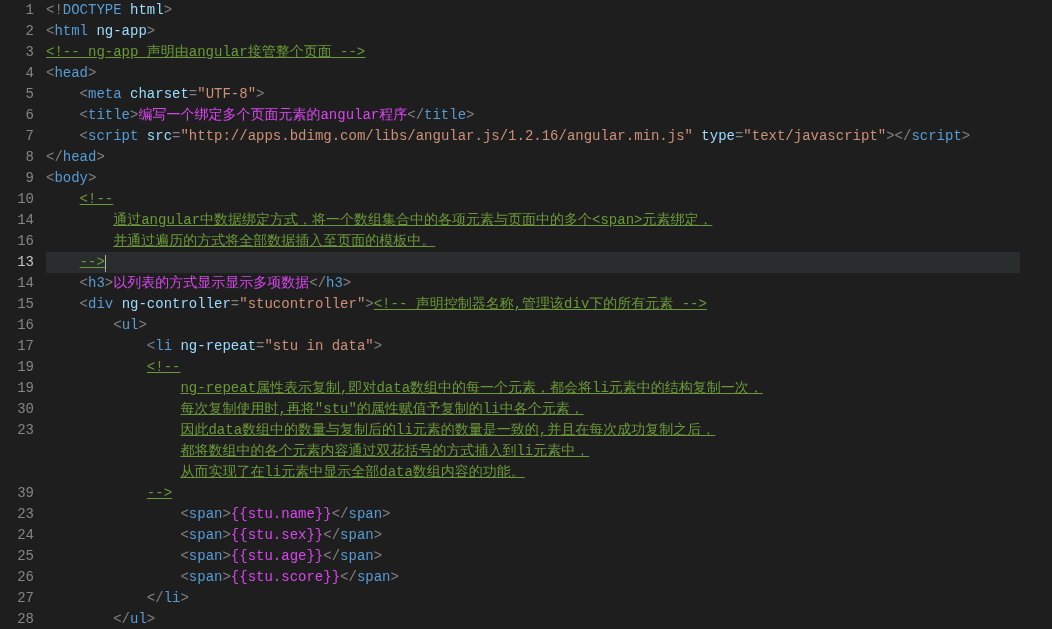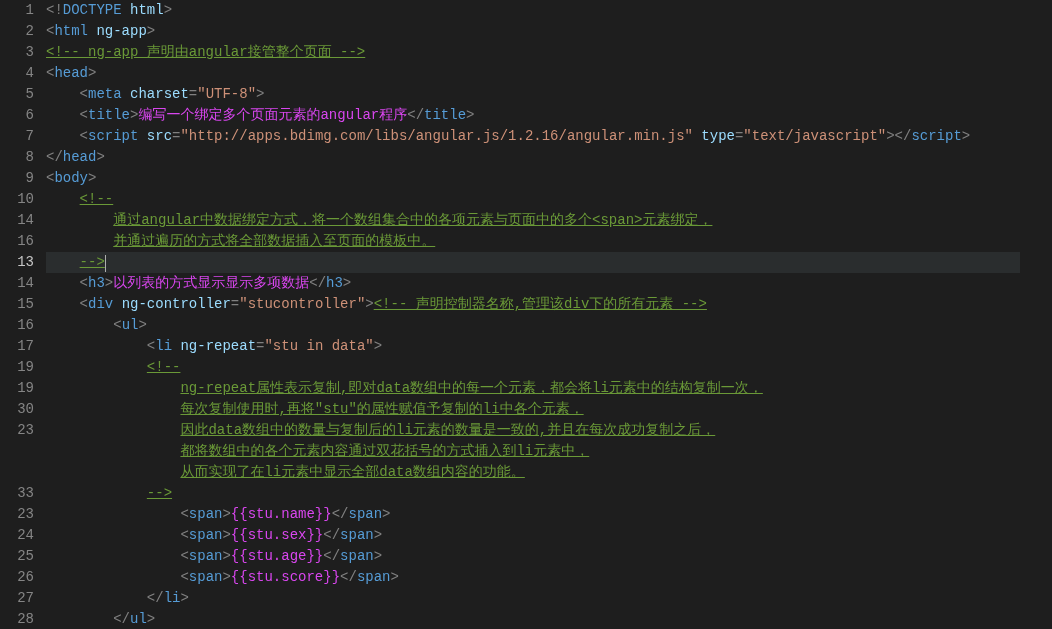--- a/index.html
+++ b/index.html
@@ -69,21 +69,21 @@
       <div class="ln">14</div>
       <div class="ln">15</div>
       <div class="ln">16</div>
       <div class="ln">17</div>
       <div class="ln">19</div>
       <div class="ln">19</div>
       <div class="ln">30</div>
       <div class="ln">23</div>
       <div class="ln"></div>
       <div class="ln"></div>
-      <div class="ln">33</div>
+      <div class="ln">39</div>
       <div class="ln">23</div>
       <div class="ln">24</div>
       <div class="ln">25</div>
       <div class="ln">26</div>
       <div class="ln">27</div>
       <div class="ln">28</div>
     </div>
   <div class="code"><div class="line"><span></span><span class="p-delim">&lt;!</span><span class="p-tag">DOCTYPE</span><span class="p-attr"> html</span><span class="p-delim">&gt;</span></div><div class="line"><span></span><span class="p-delim">&lt;</span><span class="p-tag">html</span><span class="p-attr"> ng-app</span><span class="p-delim">&gt;</span></div><div class="line"><span></span><span class="p-comment">&lt;!-- ng-app 声明由angular接管整个页面 --&gt;</span></div><div class="line"><span></span><span class="p-delim">&lt;</span><span class="p-tag">head</span><span class="p-delim">&gt;</span></div><div class="line"><span>    </span><span class="p-delim">&lt;</span><span class="p-tag">meta</span><span class="p-attr"> charset</span><span class="p-delim">=</span><span class="p-str">"UTF-8"</span><span class="p-delim">&gt;</span></div><div class="line"><span>    </span><span class="p-delim">&lt;</span><span class="p-tag">title</span><span class="p-delim">&gt;</span><span class="p-text">编写一个绑定多个页面元素的angular程序</span><span class="p-delim">&lt;/</span><span class="p-tag">title</span><span class="p-delim">&gt;</span></div><div class="line"><span>    </span><span class="p-delim">&lt;</span><span class="p-tag">script</span><span class="p-attr"> src</span><span class="p-delim">=</span><span class="p-str">"http://apps.bdimg.com/libs/angular.js/1.2.16/angular.min.js"</span><span class="p-attr"> type</span><span class="p-delim">=</span><span class="p-str">"text/javascript"</span><span class="p-delim">&gt;&lt;/</span><span class="p-tag">script</span><span class="p-delim">&gt;</span></div><div class="line"><span></span><span class="p-delim">&lt;/</span><span class="p-tag">head</span><span class="p-delim">&gt;</span></div><div class="line"><span></span><span class="p-delim">&lt;</span><span class="p-tag">body</span><span class="p-delim">&gt;</span></div><div class="line"><span>    </span><span class="p-comment">&lt;!--</span></div><div class="line"><span>        </span><span class="p-comment">通过angular中数据绑定方式，将一个数组集合中的各项元素与页面中的多个&lt;span&gt;元素绑定，</span></div><div class="line"><span>        </span><span class="p-comment">并通过遍历的方式将全部数据插入至页面的模板中。</span></div><div class="line active"><span>    </span><span class="p-comment">--&gt;</span><span class="cursor"></span></div><div class="line"><span>    </span><span class="p-delim">&lt;</span><span class="p-tag">h3</span><span class="p-delim">&gt;</span><span class="p-text">以列表的方式显示显示多项数据</span><span class="p-delim">&lt;/</span><span class="p-tag">h3</span><span class="p-delim">&gt;</span></div><div class="line"><span>    </span><span class="p-delim">&lt;</span><span class="p-tag">div</span><span class="p-attr"> ng-controller</span><span class="p-delim">=</span><span class="p-str">"stucontroller"</span><span class="p-delim">&gt;</span><span class="p-comment">&lt;!-- 声明控制器名称,管理该div下的所有元素 --&gt;</span></div><div class="line"><span>        </span><span class="p-delim">&lt;</span><span class="p-tag">ul</span><span class="p-delim">&gt;</span></div><div class="line"><span>            </span><span class="p-delim">&lt;</span><span class="p-tag">li</span><span class="p-attr"> ng-repeat</span><span class="p-delim">=</span><span class="p-str">"stu in data"</span><span class="p-delim">&gt;</span></div><div class="line"><span>            </span><span class="p-comment">&lt;!--</span></div><div class="line"><span>                </span><span class="p-comment">ng-repeat属性表示复制,即对data数组中的每一个元素，都会将li元素中的结构复制一次，</span></div><div class="line"><span>                </span><span class="p-comment">每次复制使用时,再将"stu"的属性赋值予复制的li中各个元素，</span></div><div class="line"><span>                </span><span class="p-comment">因此data数组中的数量与复制后的li元素的数量是一致的,并且在每次成功复制之后，</span></div><div class="line"><span>                </span><span class="p-comment">都将数组中的各个元素内容通过双花括号的方式插入到li元素中，</span></div><div class="line"><span>                </span><span class="p-comment">从而实现了在li元素中显示全部data数组内容的功能。</span></div><div class="line"><span>            </span><span class="p-comment">--&gt;</span></div><div class="line"><span>                </span><span class="p-delim">&lt;</span><span class="p-tag">span</span><span class="p-delim">&gt;</span><span class="p-text">{{stu.name}}</span><span class="p-delim">&lt;/</span><span class="p-tag">span</span><span class="p-delim">&gt;</span></div><div class="line"><span>                </span><span class="p-delim">&lt;</span><span class="p-tag">span</span><span class="p-delim">&gt;</span><span class="p-text">{{stu.sex}}</span><span class="p-delim">&lt;/</span><span class="p-tag">span</span><span class="p-delim">&gt;</span></div><div class="line"><span>                </span><span class="p-delim">&lt;</span><span class="p-tag">span</span><span class="p-delim">&gt;</span><span class="p-text">{{stu.age}}</span><span class="p-delim">&lt;/</span><span class="p-tag">span</span><span class="p-delim">&gt;</span></div><div class="line"><span>                </span><span class="p-delim">&lt;</span><span class="p-tag">span</span><span class="p-delim">&gt;</span><span class="p-text">{{stu.score}}</span><span class="p-delim">&lt;/</span><span class="p-tag">span</span><span class="p-delim">&gt;</span></div><div class="line"><span>            </span><span class="p-delim">&lt;/</span><span class="p-tag">li</span><span class="p-delim">&gt;</span></div><div class="line"><span>        </span><span class="p-delim">&lt;/</span><span class="p-tag">ul</span><span class="p-delim">&gt;</span></div></div>
 </div>
 

